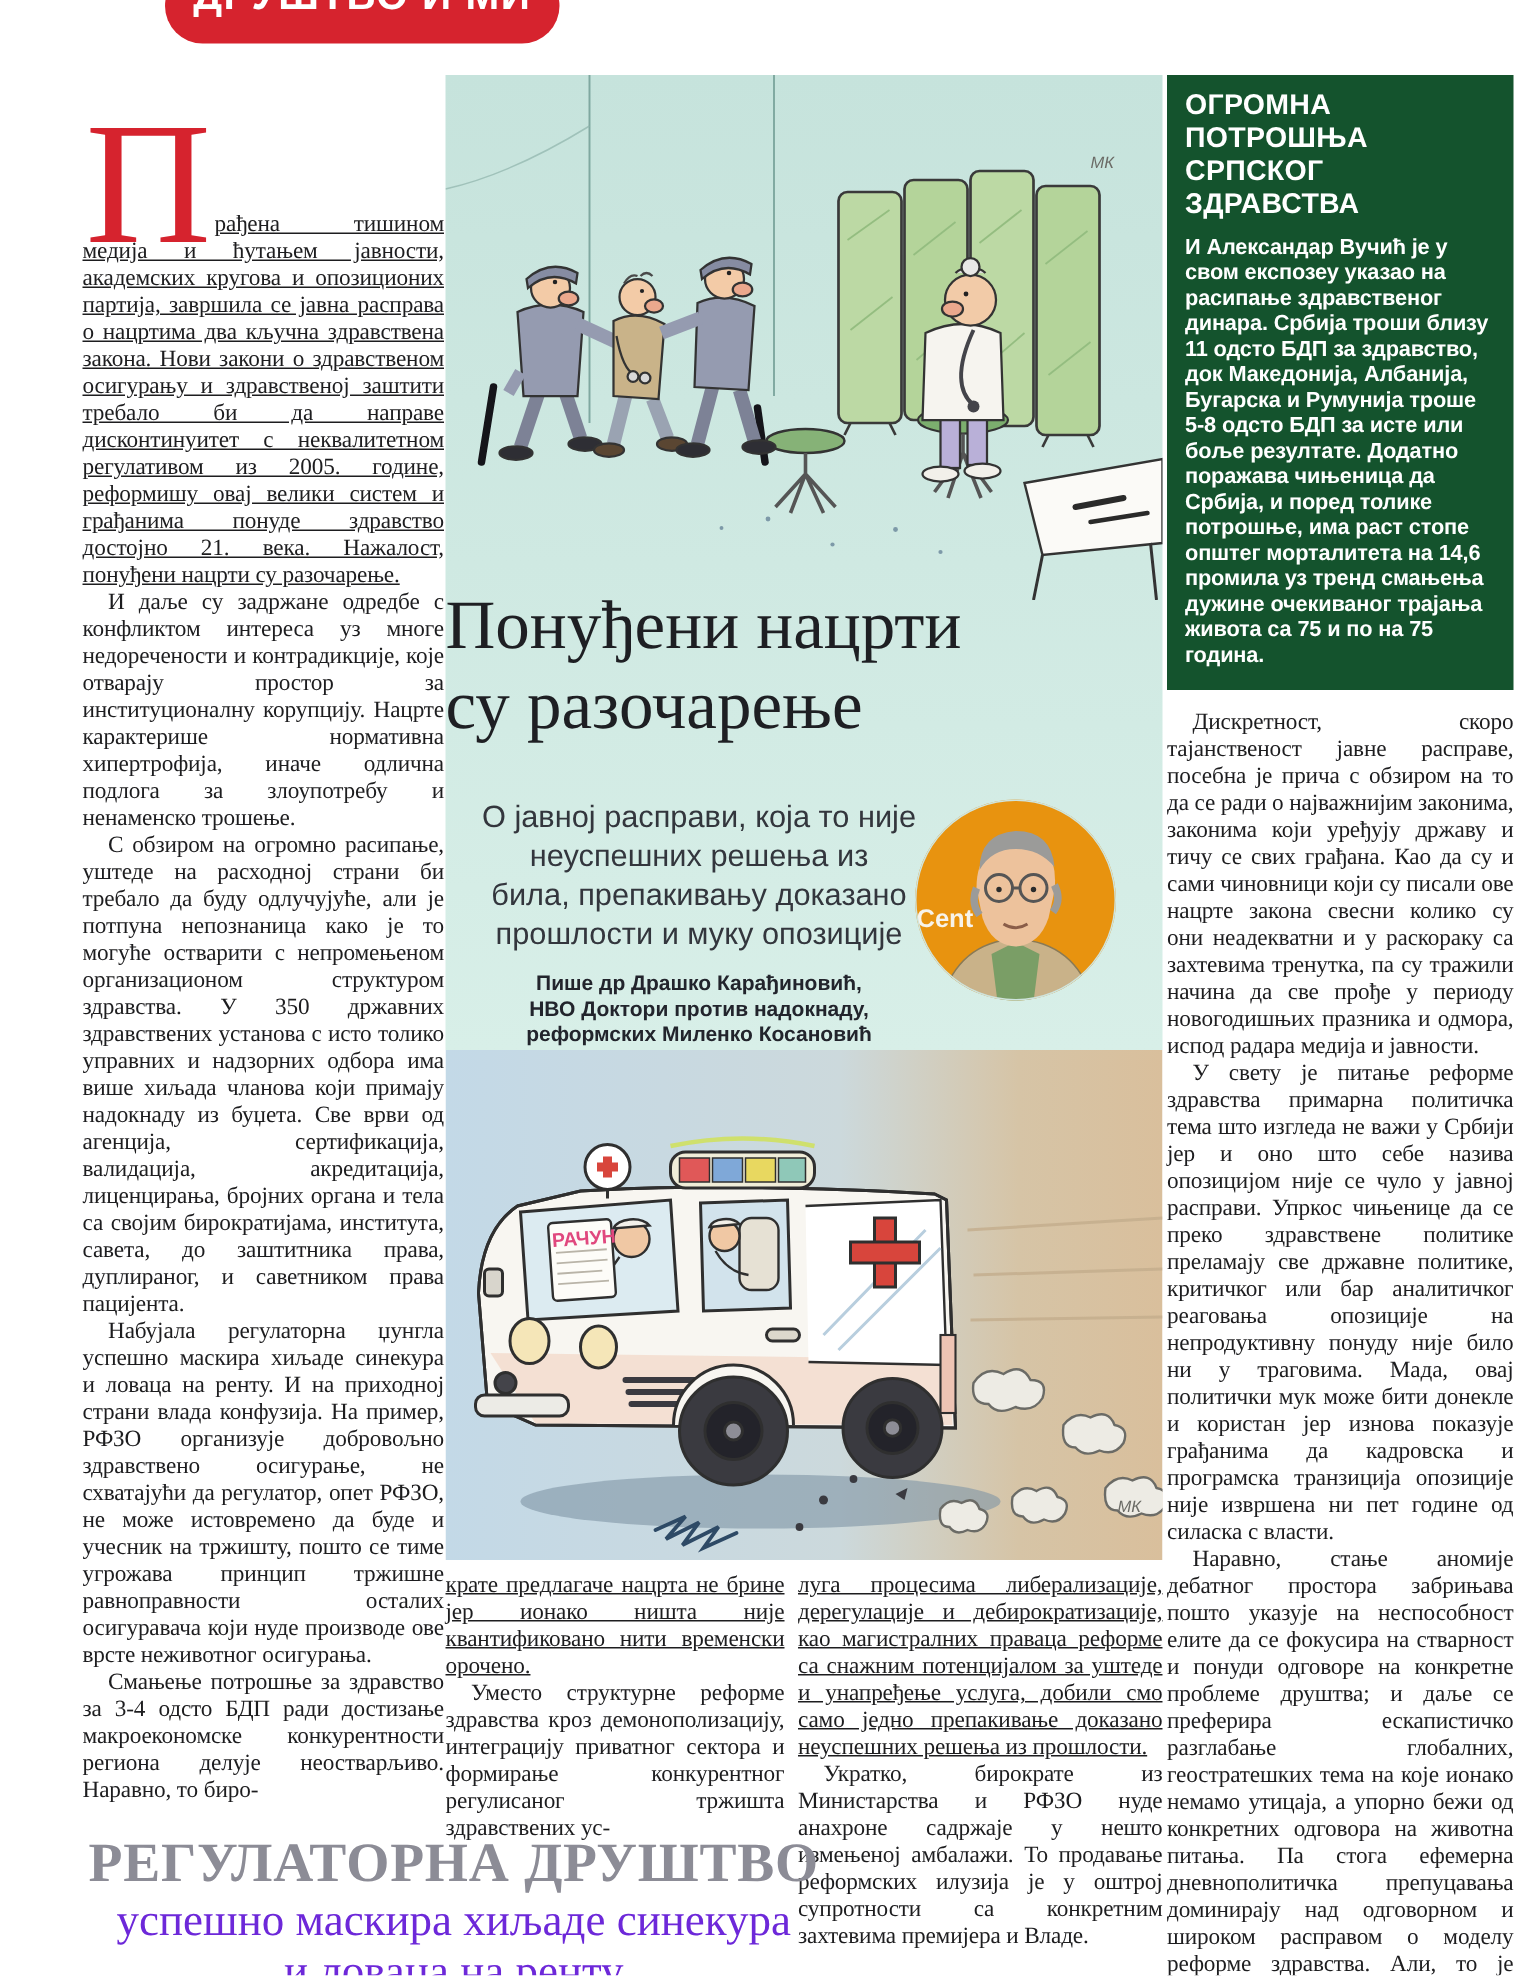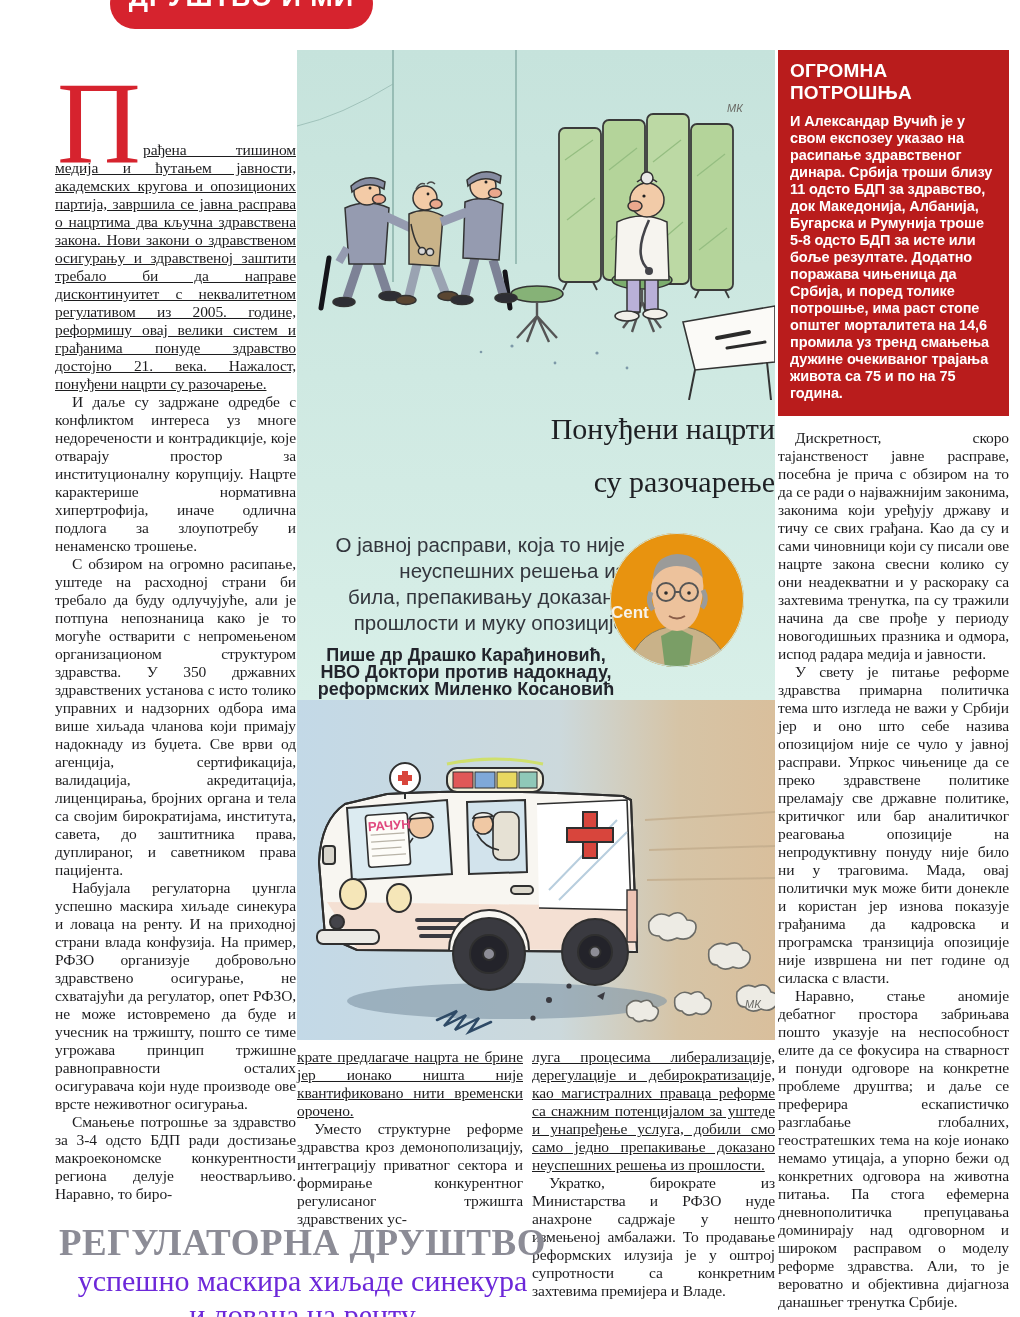--- a/index.html
+++ b/index.html
@@ -19,35 +19,35 @@
   #left-col{left:55px;top:75px;width:241px;}
   #left-col .p1{padding-top:66px;text-indent:88px;}
   .raised-cap{position:absolute;left:2px;top:-10px;font-size:116px;line-height:1;color:#d6232e;
           font-family:"Liberation Serif",serif;}
   #right-col{left:778px;top:50px;width:231px;}
   #right-col .text{margin-top:13px;}
   #mid-col-a{left:297px;top:1048px;width:226px;}
   #mid-col-b{left:532px;top:1048px;width:243px;}
 
   
-  .redbox{background:#b91c1c;color:#ffffff;padding:10px 12px 14px 12px;
+  .redbox{background:#14532d;color:#ffffff;padding:10px 12px 14px 12px;
           font-family:"Liberation Sans",sans-serif;}
   .redbox .title{font-size:19px;line-height:22px;font-weight:bold;letter-spacing:0.2px;}
   .redbox .body{margin-top:9px;font-size:14.5px;line-height:17px;font-weight:bold;text-align:left;}
 
   
   #mint{position:absolute;left:297px;top:50px;width:478px;height:650px;
         background:linear-gradient(#c6e3dc,#d8efe8);}
   #mint svg.scene{position:absolute;left:0;top:0;}
-  .headline{position:absolute;left:0;top:352px;width:100%;text-align:right;
-        font-size:30px;line-height:53px;color:#1e1f23;}
-  .subtitle{position:absolute;left:10px;top:482px;width:318px;text-align:right;
+  .headline{position:absolute;left:0;top:340px;width:100%;text-align:left;
+        font-size:46px;line-height:53px;color:#1e1f23;}
+  .subtitle{position:absolute;left:10px;top:482px;width:318px;text-align:center;
         font-family:"Liberation Sans",sans-serif;font-size:20.5px;line-height:26px;color:#33363d;}
   .byline{position:absolute;left:10px;top:597px;width:318px;text-align:center;
-        font-family:"Liberation Sans",sans-serif;font-weight:bold;font-size:18px;line-height:17px;color:#22242c;}
+        font-family:"Liberation Sans",sans-serif;font-weight:bold;font-size:14px;line-height:17px;color:#22242c;}
   #photo{position:absolute;left:312px;top:482px;width:136px;height:136px;}
 
   
   #ambulance{position:absolute;left:297px;top:700px;width:478px;height:340px;}
 
   
   #bottom-headline{position:absolute;left:45px;top:1222px;width:515px;text-align:center;}
   #bottom-headline .l1{font-size:37px;line-height:42px;font-weight:bold;color:#8c8c96;letter-spacing:0.5px;}
   #bottom-headline .l2{font-size:30px;line-height:34px;font-weight:normal;color:#6d28d9;}
 </style>
@@ -317,20 +317,21 @@
   </div>
   <div id="mid-col-b" class="col">
     <p class="noindent">луга процесима либерализације, дерегулације и дебирократизације, као магистралних праваца реформе са снажним потенцијалом за уштеде и унапређење услуга, добили смо само једно препакивање доказано неуспешних решења из прошлости.</p>
     <p>Укратко, бирократе из Министарства и РФЗО нуде анахроне садржаје у нешто измењеној амбалажи. То продавање реформских илузија је у оштрој супротности са конкретним захтевима премијера и Владе.</p>
   </div>
 
   <div id="right-col" class="col">
     <div class="redbox">
       <div class="title">
         <div>ОГРОМНА ПОТРОШЊА</div>
+        <div>СРПСКОГ ЗДРАВСТВА</div>
       </div>
       <div class="body">И Александар Вучић је у свом експозеу указао на расипање здравственог динара. Србија троши близу 11 одсто БДП за здравство, док Македонија, Албанија, Бугарска и Румунија троше 5-8 одсто БДП за исте или боље резултате. Додатно поражава чињеница да Србија, и поред толике потрошње, има раст стопе општег морталитета на 14,6 промила уз тренд смањења дужине очекиваног трајања живота са 75 и по на 75 година.</div>
     </div>
     <div class="text">
       <p>Дискретност, скоро тајанственост јавне расправе, посебна је прича с обзиром на то да се ради о најважнијим законима, законима који уређују државу и тичу се свих грађана. Као да су и сами чиновници који су писали ове нацрте закона свесни колико су они неадекватни и у раскораку са захтевима тренутка, па су тражили начина да све прође у периоду новогодишњих празника и одмора, испод радара медија и јавности.</p>
       <p>У свету је питање реформе здравства примарна политичка тема што изгледа не важи у Србији јер и оно што себе назива опозицијом није се чуло у јавној расправи. Упркос чињенице да се преко здравствене политике преламају све државне политике, критичког или бар аналитичког реаговања опозиције на непродуктивну понуду није било ни у траговима. Мада, овај политички мук може бити донекле и користан јер изнова показује грађанима да кадровска и програмска транзиција опозиције није извршена ни пет године од силаска с власти.</p>
       <p>Наравно, стање аномије дебатног простора забрињава пошто указује на неспособност елите да се фокусира на стварност и понуди одговоре на конкретне проблеме друштва; и даље се преферира ескапистичко разглабање глобалних, геостратешких тема на које ионако немамо утицаја, а упорно бежи од конкретних одговора на животна питања. Па стога ефемерна дневнополитичка препуцавања доминирају над одговорном и широком расправом о моделу реформе здравства. Али, то је вероватно и објективна дијагноза данашњег тренутка Србије.</p>
     </div>
   </div>
 

